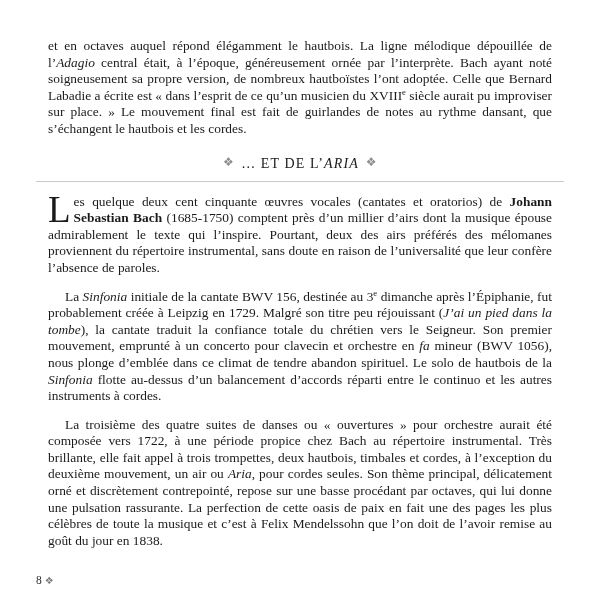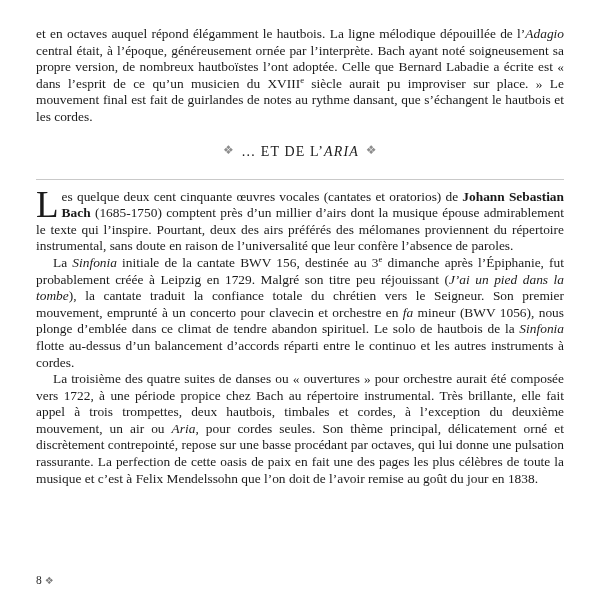--- a/index.html
+++ b/index.html
@@ -15,35 +15,35 @@
     overflow: hidden;
   }
   .page {
     position: relative;
     width: 600px;
     height: 598px;
     box-sizing: border-box;
     padding: 26px 36px 0 36px;
   }
   p {
-    margin: 0;
+    margin: 12px;
     text-align: justify;
     font-size: 13.4px;
     line-height: 16.6px;
     hyphens: auto;
   }
   .intro-para {
     text-indent: 0;
   }
   .body-para {
     text-indent: 17px;
   }
   .sec-head {
     text-align: center;
-    margin: 17px 0 19px 0;
+    margin: 17px 0 9px 0;
     font-size: 14px;
     letter-spacing: 0.4px;
   }
   .sec-head .flower {
     color: #8d8d8d;
     font-size: 12px;
     vertical-align: 2px;
   }
   .sec-head .sec-title {
     font-variant: small-caps;

